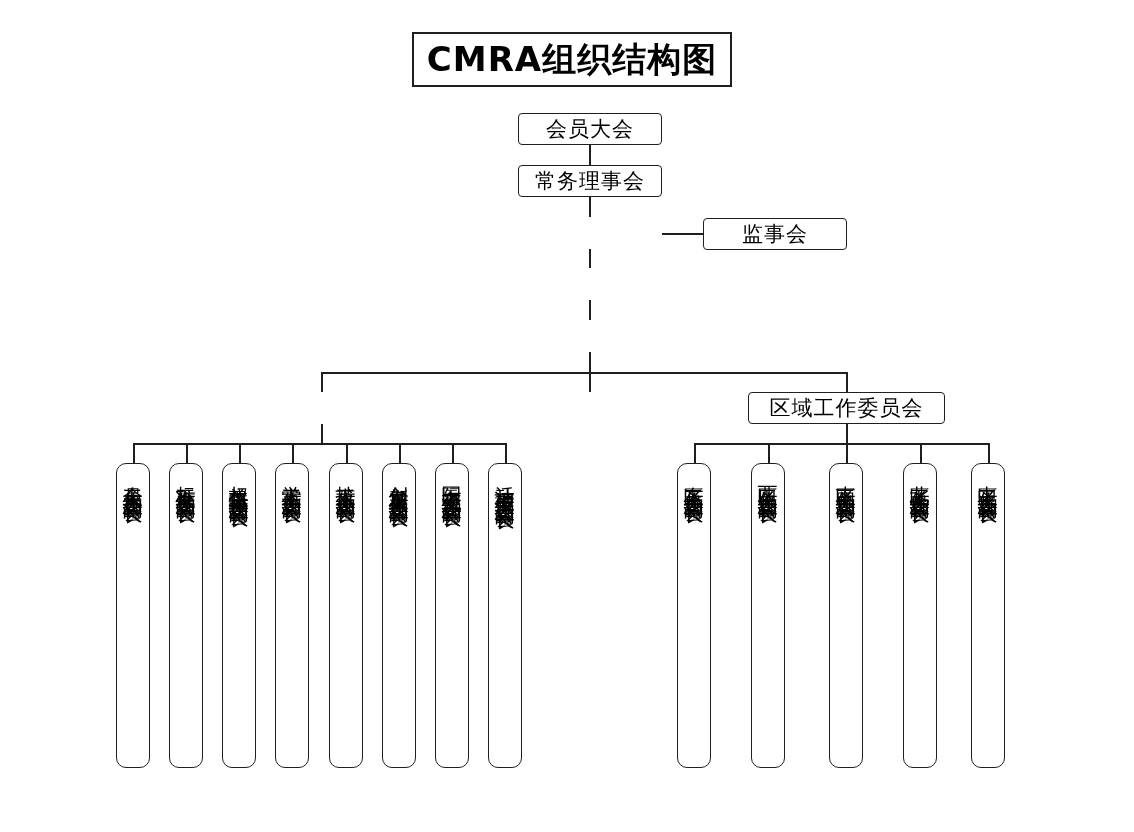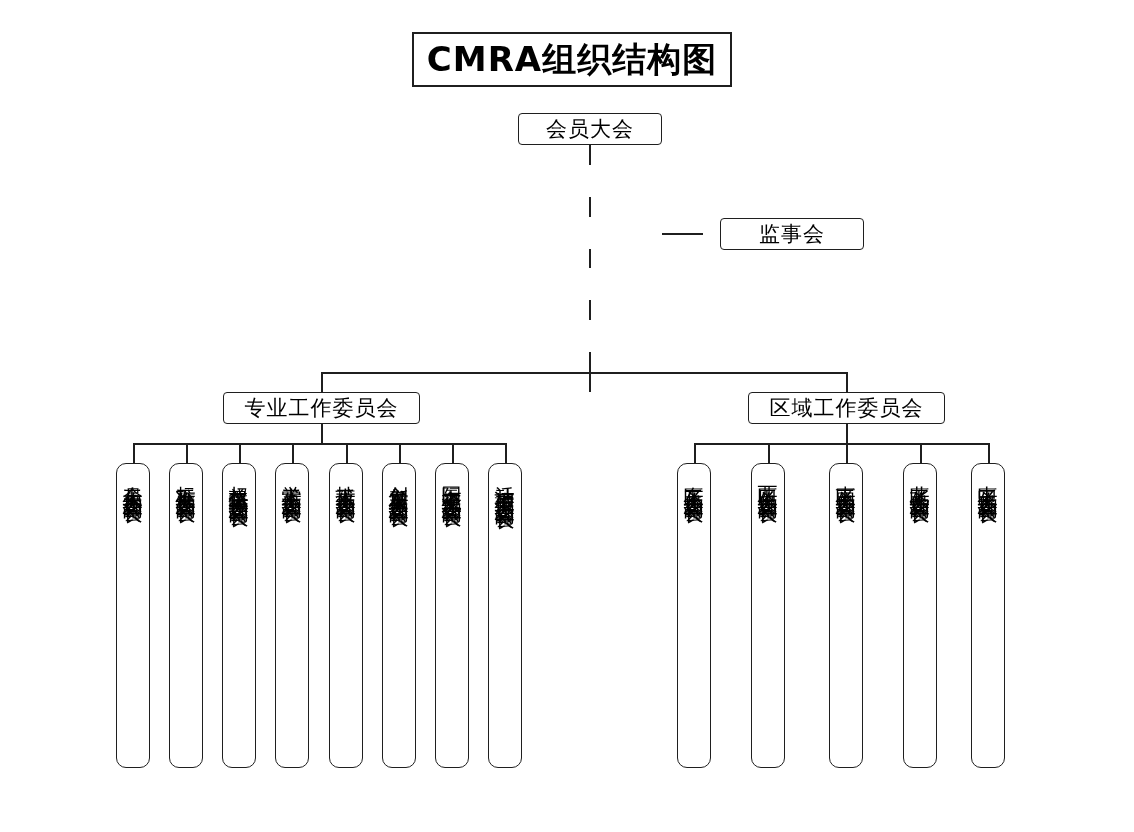--- a/index.html
+++ b/index.html
@@ -55,24 +55,24 @@
   .hline{height:1.5px;}
 </style>
 </head>
 <body>
 
 <div id="canvas">
 
   <div class="title-box">CMRA组织结构图</div>
 
   <div class="node w-chain" style="top:113px">会员大会</div>
+  <div class="node w-chain" style="top:165px">常务理事会</div>
 
-  <div class="node" style="left:720px;top:218px;width:144px">监事会</div>
+  <div class="node" style="left:703px;top:218px;width:144px">监事会</div>
 
-  <div class="node w-wide" style="left:223px;top:392px">专业工作委员会</div>
   <div class="node w-wide" style="left:748px;top:392px">区域工作委员会</div>
 
   <div class="vbox" style="left:116px">
       <span class="vtext">会员工作委员会副会长</span>
     </div>
   <div class="vbox" style="left:169px">
       <span class="vtext">标准工作委员会副会长</span>
     </div>
   <div class="vbox" style="left:222px">
       <span class="vtext">权益保障工作委员会副会长</span>

